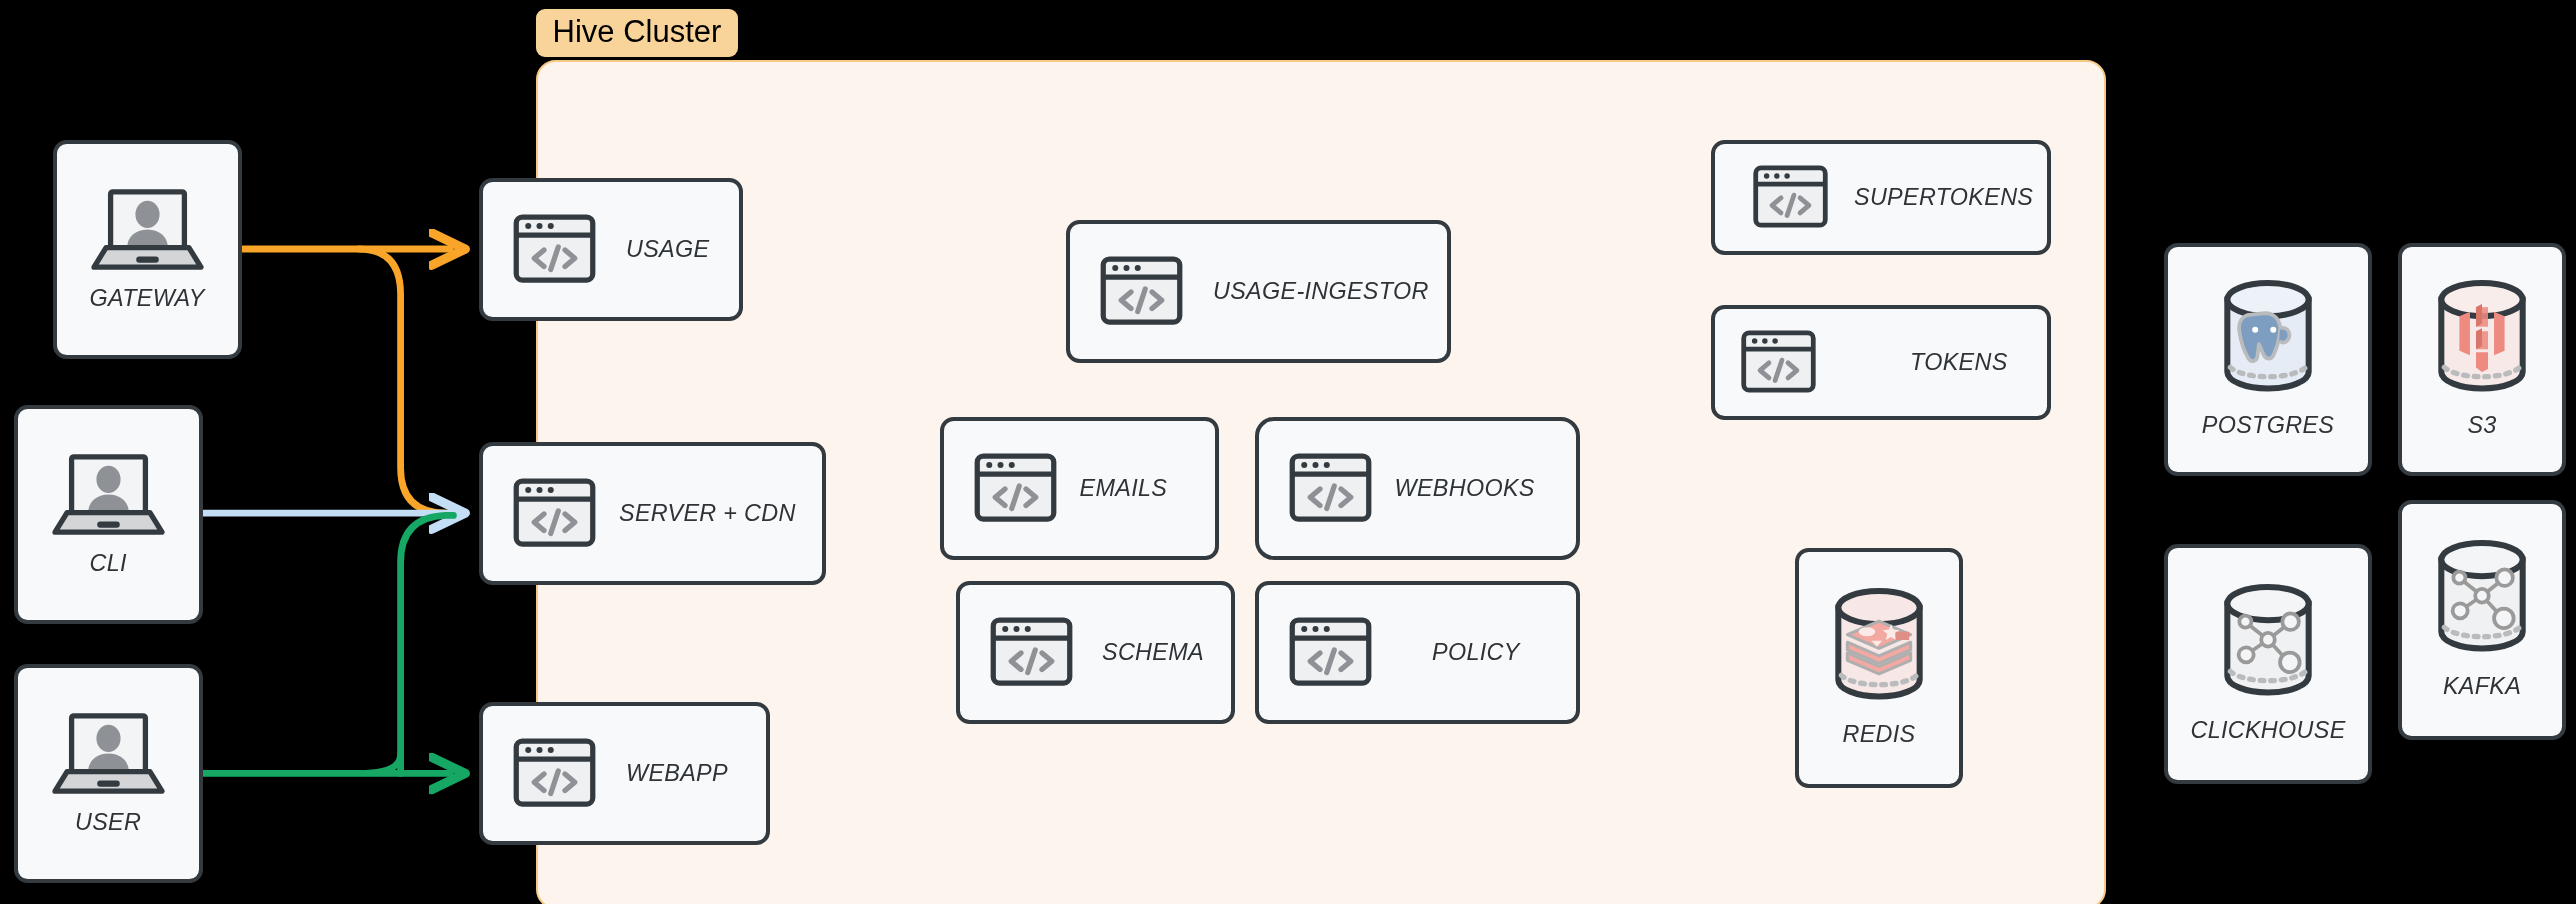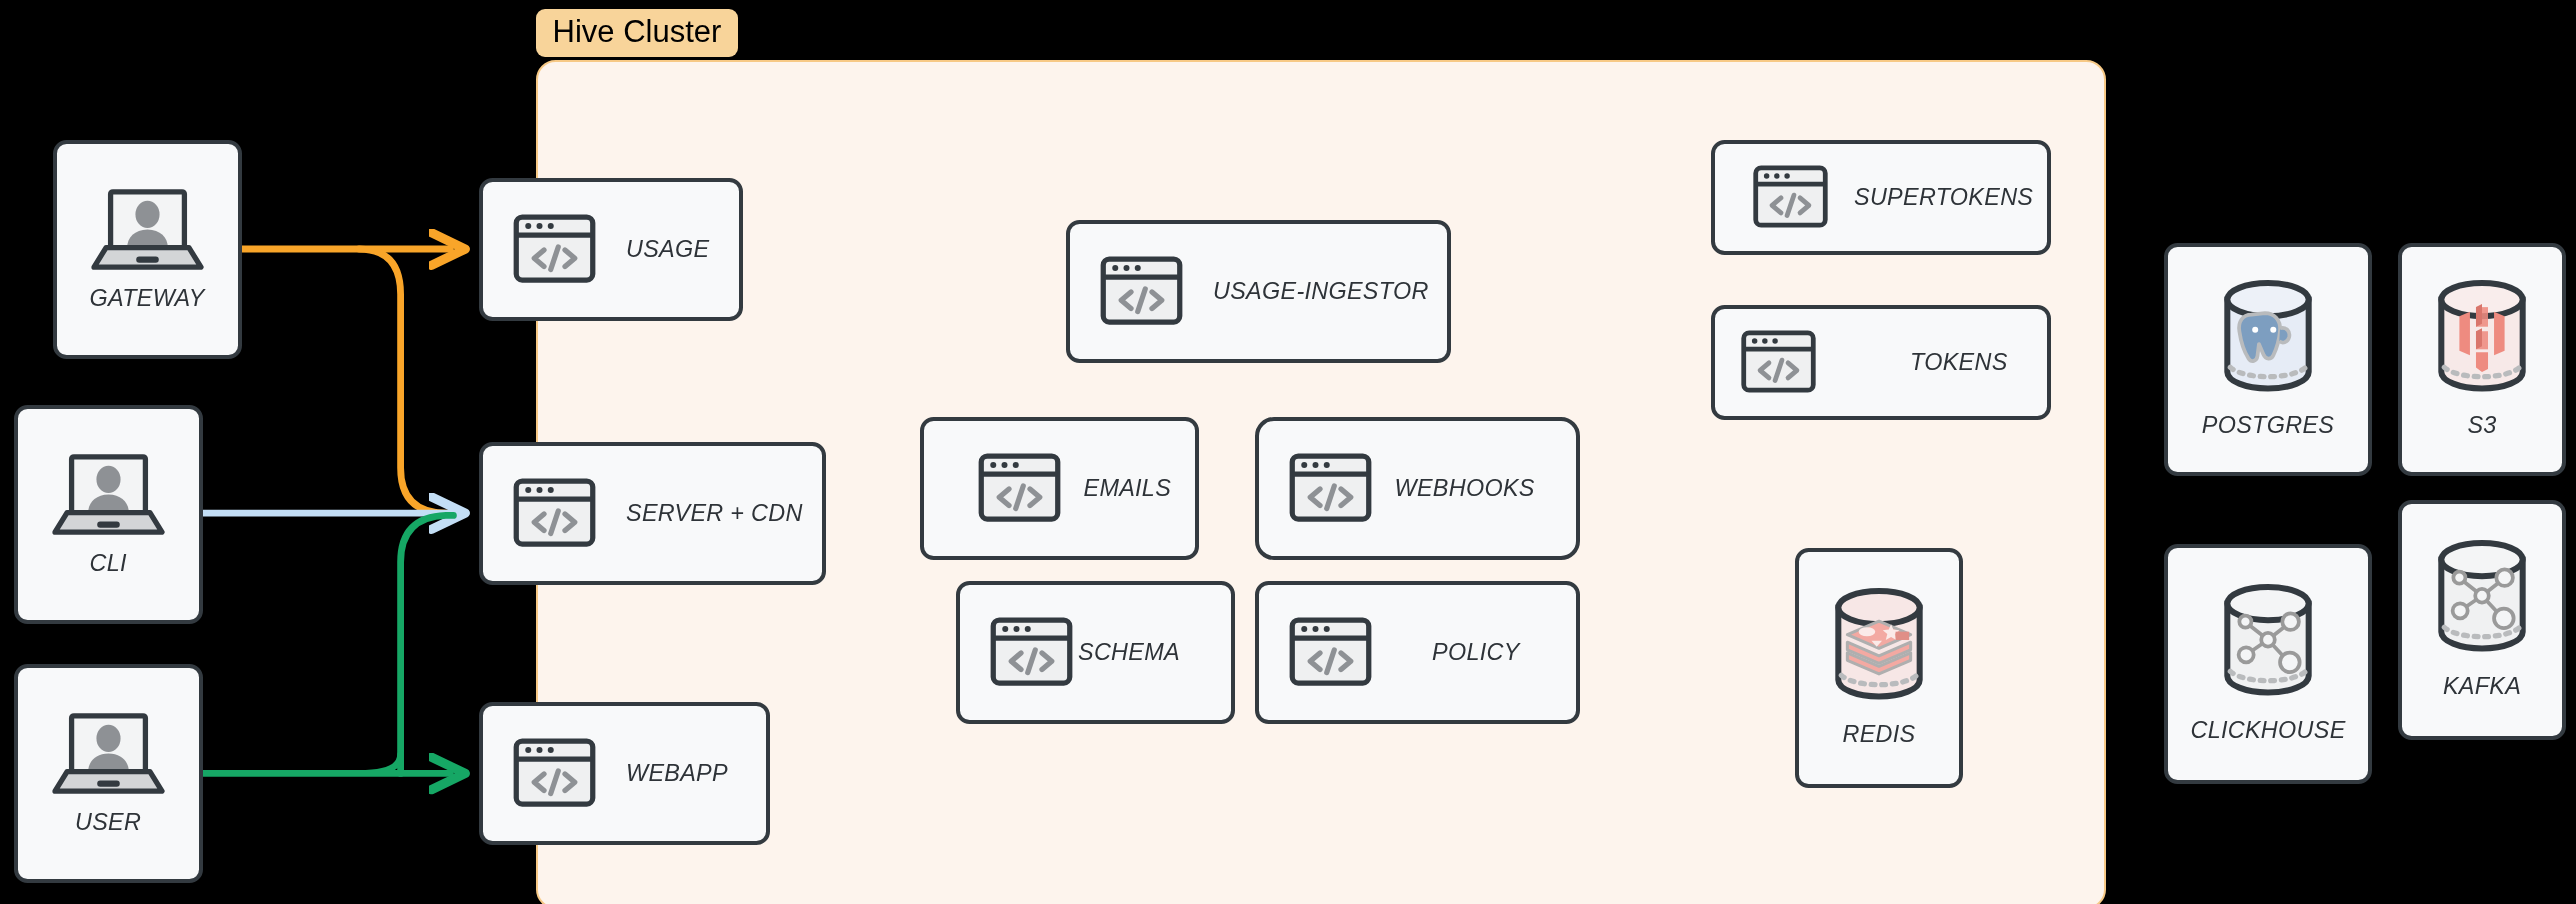--- a/index.html
+++ b/index.html
@@ -192,21 +192,21 @@
         <g fill="none" stroke="#8E9195" stroke-width="7" stroke-linecap="round" stroke-linejoin="round">
           <path d="M41 48 L28 59 L41 70"></path>
           <path d="M69 48 L82 59 L69 70"></path>
           <path d="M60 44 L50 74"></path>
         </g>
       </svg>
     </span>
     <span class="node-label">USAGE</span>
   </div>
 
-  <div class="node service" style="left:479px; top:442px; width:347px; height:143px; padding-left:30px; gap:30px;">
+  <div class="node service" style="left:479px; top:442px; width:347px; height:143px; padding-left:30px; gap:23px;">
     <span class="icon-wrap">
       <svg width="83" height="69" viewBox="0 0 110 92">
         <rect x="4" y="4" width="102" height="84" rx="8" fill="#EFF0F1" stroke="#333A40" stroke-width="7"></rect>
         <path d="M4 28 H106" stroke="#333A40" stroke-width="7"></path>
         <circle cx="20" cy="16" r="4" fill="#333A40"></circle>
         <circle cx="35" cy="16" r="4" fill="#333A40"></circle>
         <circle cx="50" cy="16" r="4" fill="#333A40"></circle>
         <g fill="none" stroke="#8E9195" stroke-width="7" stroke-linecap="round" stroke-linejoin="round">
           <path d="M41 48 L28 59 L41 70"></path>
           <path d="M69 48 L82 59 L69 70"></path>
@@ -246,21 +246,21 @@
         <g fill="none" stroke="#8E9195" stroke-width="7" stroke-linecap="round" stroke-linejoin="round">
           <path d="M41 48 L28 59 L41 70"></path>
           <path d="M69 48 L82 59 L69 70"></path>
           <path d="M60 44 L50 74"></path>
         </g>
       </svg>
     </span>
     <span class="node-label">USAGE-INGESTOR</span>
   </div>
 
-  <div class="node service" style="left:920px; top:417px; width:279px; height:143px; padding-left:30px; gap:22.6px;justify-content:center;">
+  <div class="node service" style="left:940px; top:417px; width:279px; height:143px; padding-left:30px; gap:22.6px;">
     <span class="icon-wrap">
       <svg width="83" height="69" viewBox="0 0 110 92">
         <rect x="4" y="4" width="102" height="84" rx="8" fill="#EFF0F1" stroke="#333A40" stroke-width="7"></rect>
         <path d="M4 28 H106" stroke="#333A40" stroke-width="7"></path>
         <circle cx="20" cy="16" r="4" fill="#333A40"></circle>
         <circle cx="35" cy="16" r="4" fill="#333A40"></circle>
         <circle cx="50" cy="16" r="4" fill="#333A40"></circle>
         <g fill="none" stroke="#8E9195" stroke-width="7" stroke-linecap="round" stroke-linejoin="round">
           <path d="M41 48 L28 59 L41 70"></path>
           <path d="M69 48 L82 59 L69 70"></path>
@@ -282,21 +282,21 @@
         <g fill="none" stroke="#8E9195" stroke-width="7" stroke-linecap="round" stroke-linejoin="round">
           <path d="M41 48 L28 59 L41 70"></path>
           <path d="M69 48 L82 59 L69 70"></path>
           <path d="M60 44 L50 74"></path>
         </g>
       </svg>
     </span>
     <span class="node-label">WEBHOOKS</span>
   </div>
 
-  <div class="node service" style="left:956px; top:581px; width:279px; height:143px; padding-left:30px; gap:5px;">
+  <div class="node service" style="left:956px; top:581px; width:279px; height:143px; padding-left:30px; gap:29px;">
     <span class="icon-wrap">
       <svg width="83" height="69" viewBox="0 0 110 92">
         <rect x="4" y="4" width="102" height="84" rx="8" fill="#EFF0F1" stroke="#333A40" stroke-width="7"></rect>
         <path d="M4 28 H106" stroke="#333A40" stroke-width="7"></path>
         <circle cx="20" cy="16" r="4" fill="#333A40"></circle>
         <circle cx="35" cy="16" r="4" fill="#333A40"></circle>
         <circle cx="50" cy="16" r="4" fill="#333A40"></circle>
         <g fill="none" stroke="#8E9195" stroke-width="7" stroke-linecap="round" stroke-linejoin="round">
           <path d="M41 48 L28 59 L41 70"></path>
           <path d="M69 48 L82 59 L69 70"></path>

